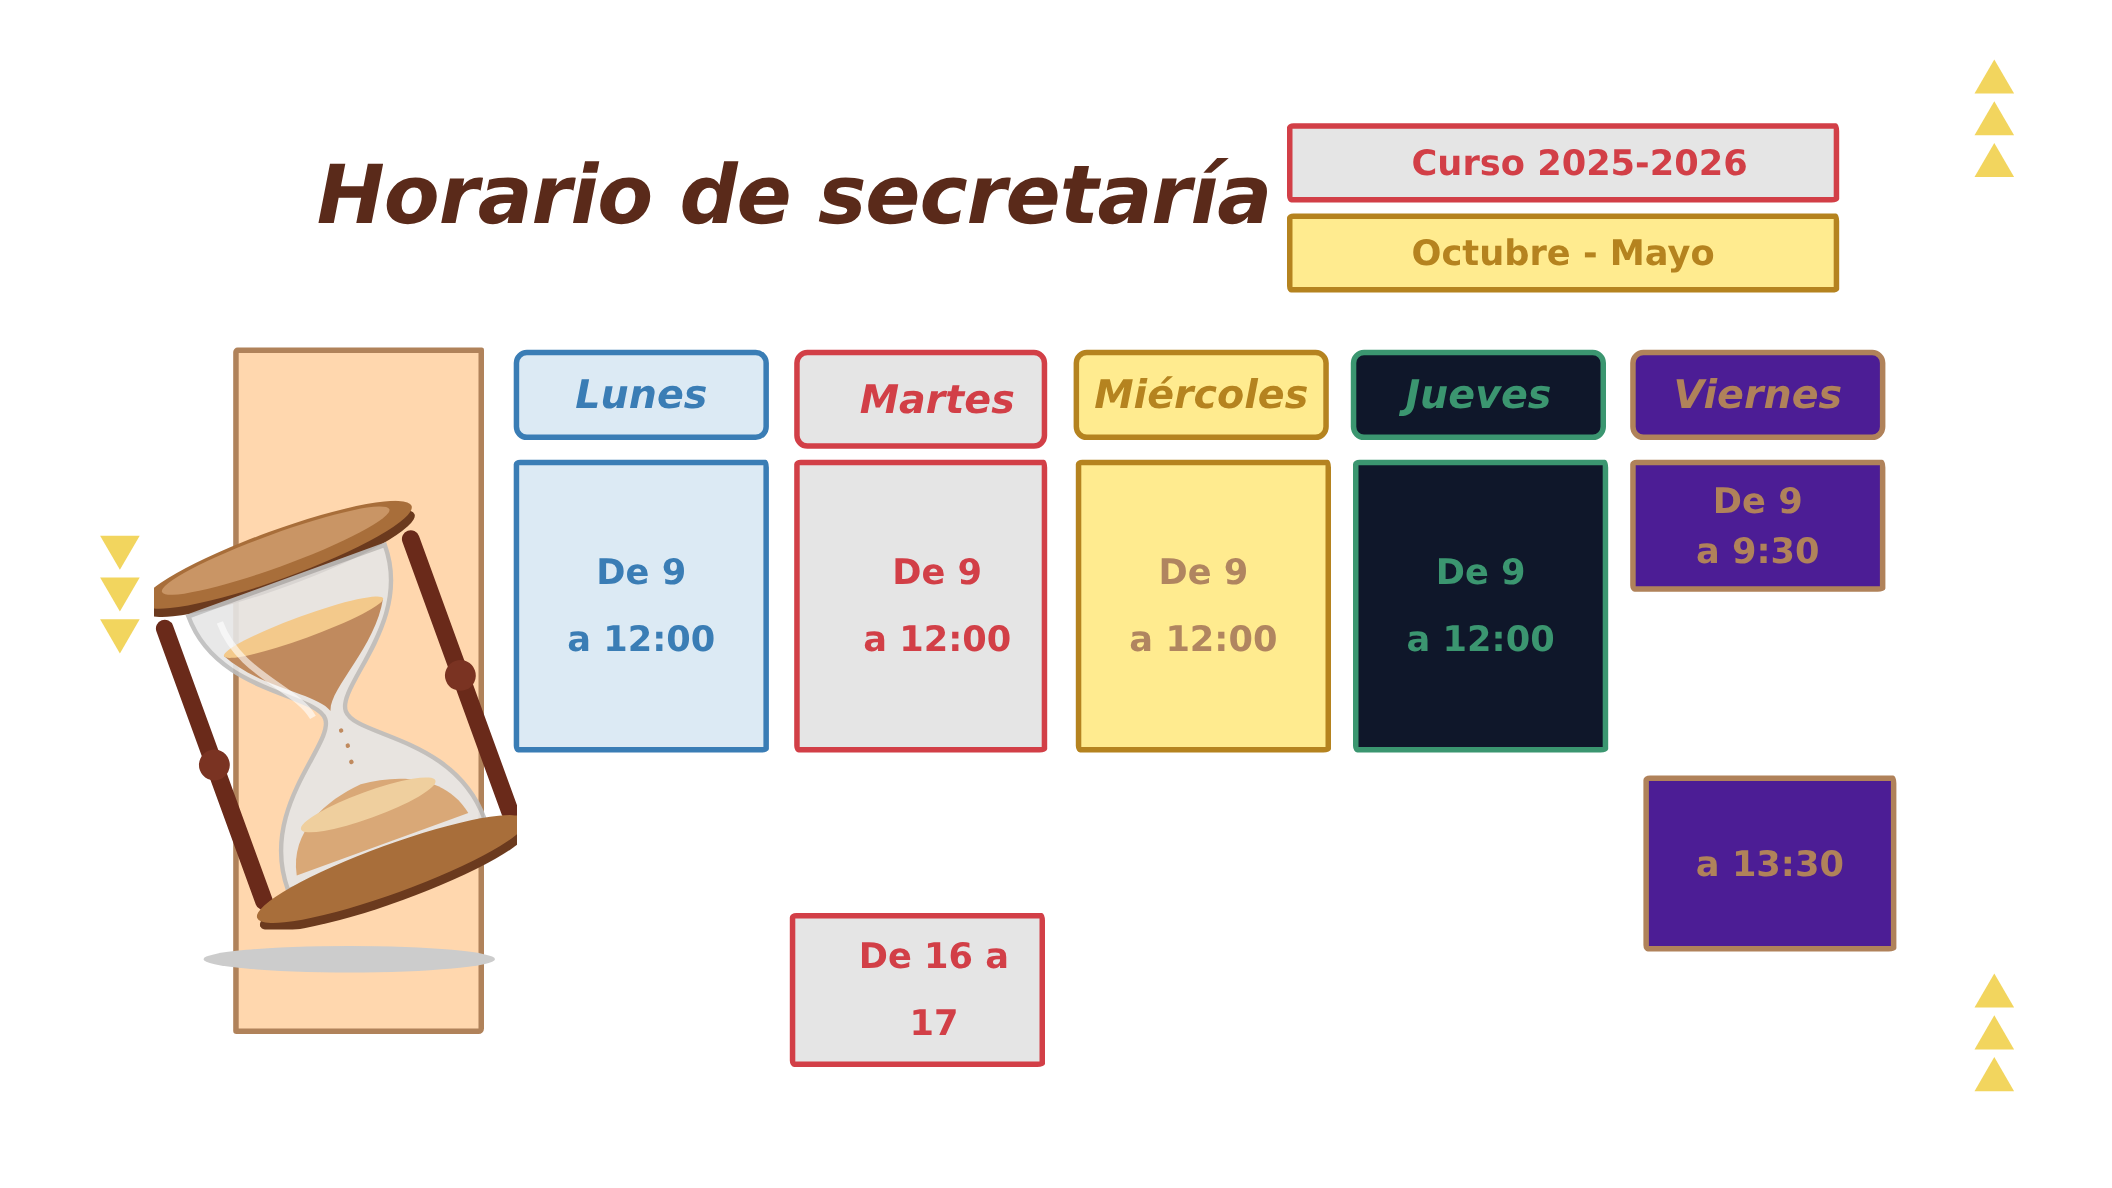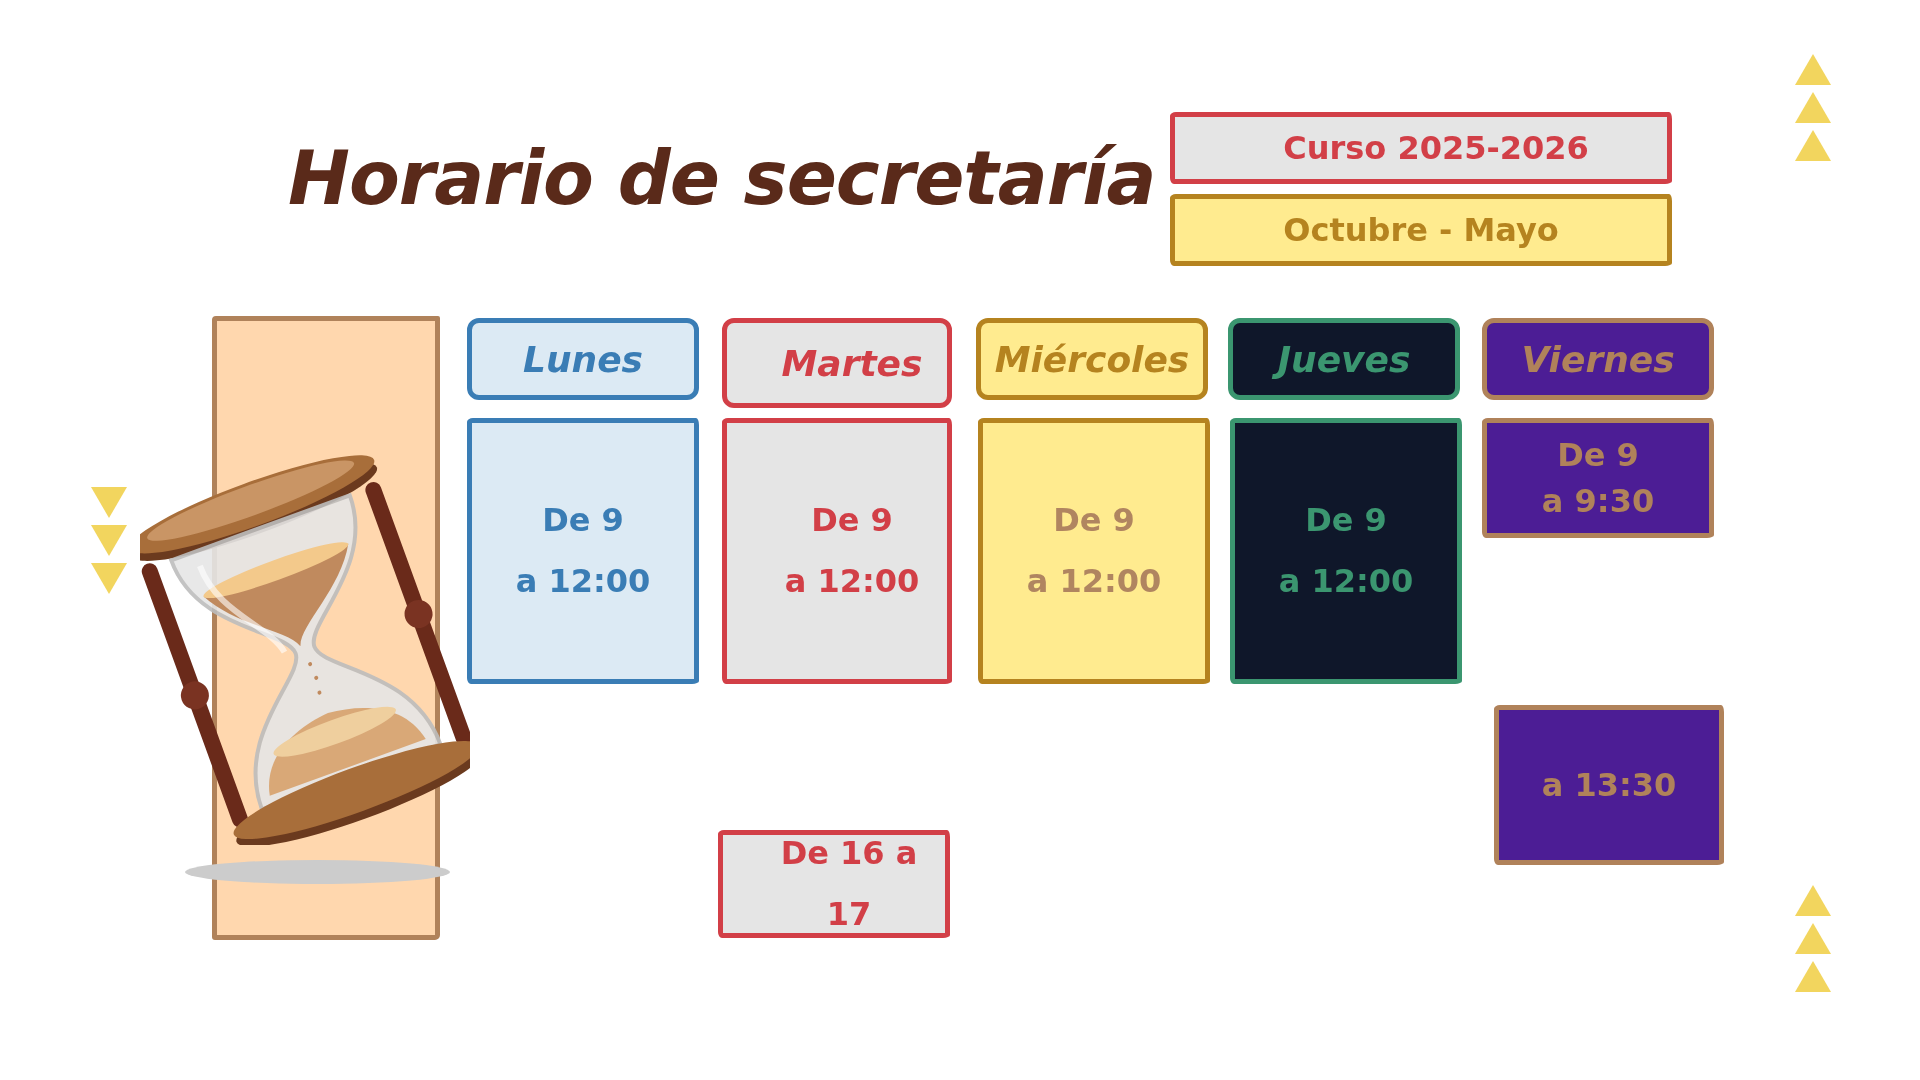--- a/index.html
+++ b/index.html
@@ -136,15 +136,15 @@
   <span>a 12:00</span>
 </div>
 <div class="box slot tight peach" style="left:1482px; top:418px; width:232px; height:120px;">
   <span>De 9</span>
   <span>a 9:30</span>
 </div>
 
 <div class="box slot peach" style="left:1494px; top:705px; width:230px; height:160px;">
   <span>a 13:30</span>
 </div>
-<div class="box slot red" style="left:718px; top:830px; width:232px; height:108px;">
+<div class="box slot red" style="left:718px; top:830px; width:232px; height:140px;">
   <span>De 16 a 17</span>
 </div>
 
 </body></html>

